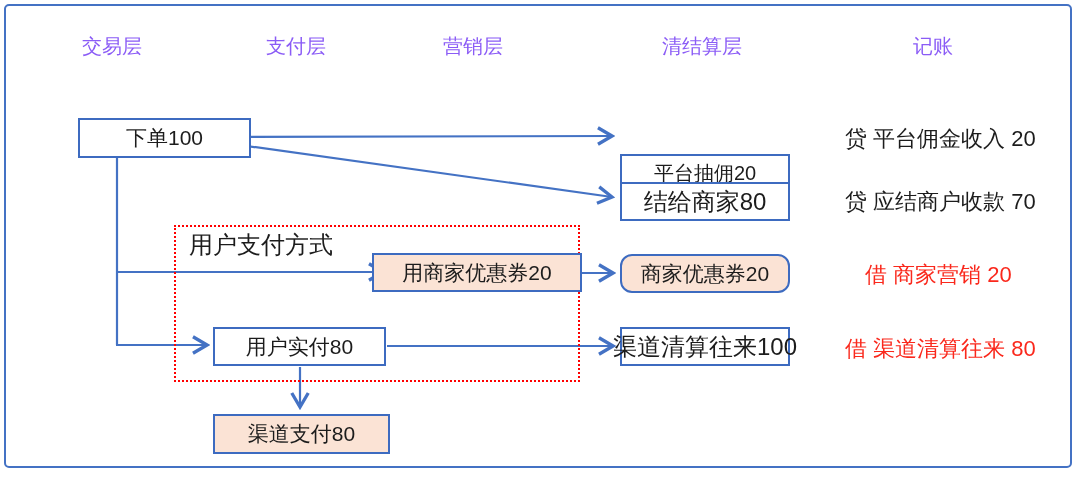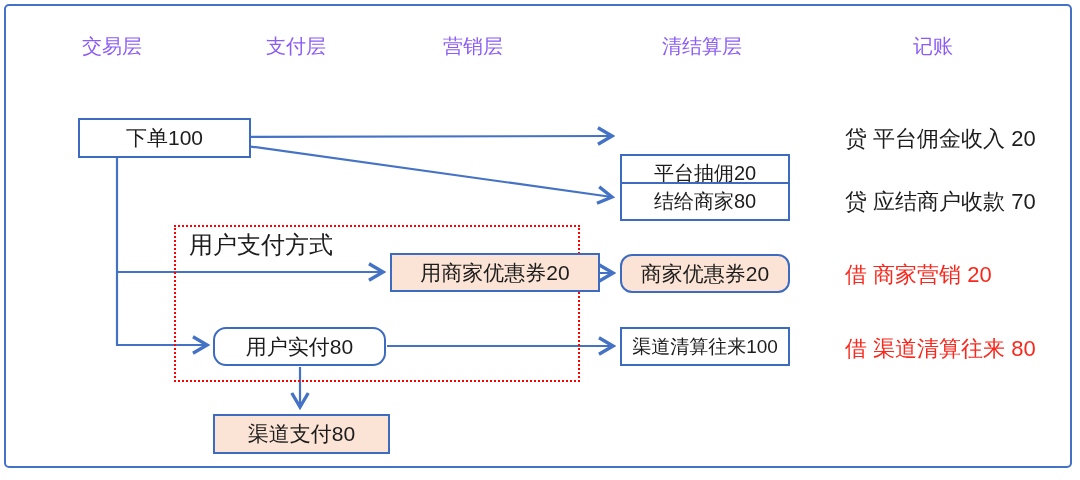--- a/index.html
+++ b/index.html
@@ -46,25 +46,25 @@
     align-items: center;
     justify-content: center;
     font-size: 21px;
     color: #1c1c1c;
     white-space: nowrap;
   }
   .node.peach { background: #FBE3D5; }
 
   .node-order            { left: 30px;  top: 118px; width: 173px; height: 40px; margin-left: 48px; }
   .node-platform-comm    { left: 620px; top: 118px; width: 170px; height: 39px; font-size: 20px; margin-top: 36px; }
-  .node-settle-merchant  { left: 620px; top: 182px; width: 170px; height: 39px; font-size: 20px; }
-  .node-use-coupon       { left: 390px; top: 253px; width: 210px; height: 39px; }
+  .node-settle-merchant  { left: 620px; top: 182px; width: 170px; height: 39px; font-size: 24px; }
+  .node-use-coupon       { left: 372px; top: 253px; width: 210px; height: 39px; }
   .node-merchant-coupon  { left: 620px; top: 254px; width: 170px; height: 39px; border-radius: 12px; }
-  .node-user-paid        { left: 213px; top: 327px; width: 173px; height: 39px; border-radius: 13px; }
-  .node-channel-clearing { left: 620px; top: 327px; width: 170px; height: 39px; font-size: 19px; }
+  .node-user-paid        { left: 213px; top: 327px; width: 173px; height: 39px; }
+  .node-channel-clearing { left: 620px; top: 327px; width: 170px; height: 39px; font-size: 24px; }
   .node-channel-pay      { left: 213px; top: 414px; width: 177px; height: 40px; text-align: right; }
 
   .group-box {
     position: absolute;
     left: 174px; top: 225px;
     width: 406px; height: 157px;
     border: 2px dotted #FF0000;
     box-sizing: border-box;
   }
   .group-label {
@@ -78,21 +78,21 @@
   .ledger-entry {
     position: absolute;
     left: 845px;
     font-size: 22px;
     color: #1c1c1c;
     white-space: nowrap;
     text-align: right;
   }
   .ledger-credit-platform { top: 124px; }
   .ledger-credit-merchant { top: 187px; }
-  .ledger-debit-marketing { top: 260px; color: #FA281C; }
+  .ledger-debit-marketing { top: 260px; color: #FA281C; margin-left: 20px; }
   .ledger-debit-channel   { top: 334px; color: #FA281C; }
 
   .connectors {
     position: absolute;
     left: 0; top: 0;
     width: 1080px; height: 480px;
     pointer-events: none;
   }
 </style>
 </head>

